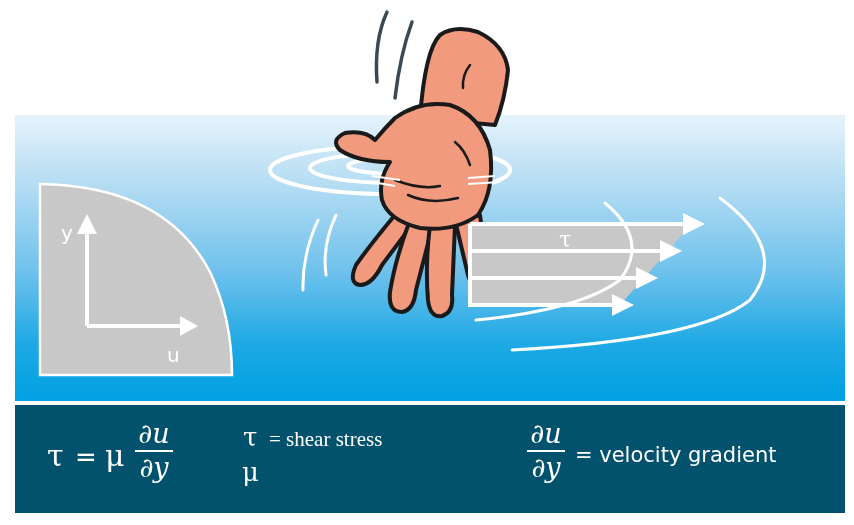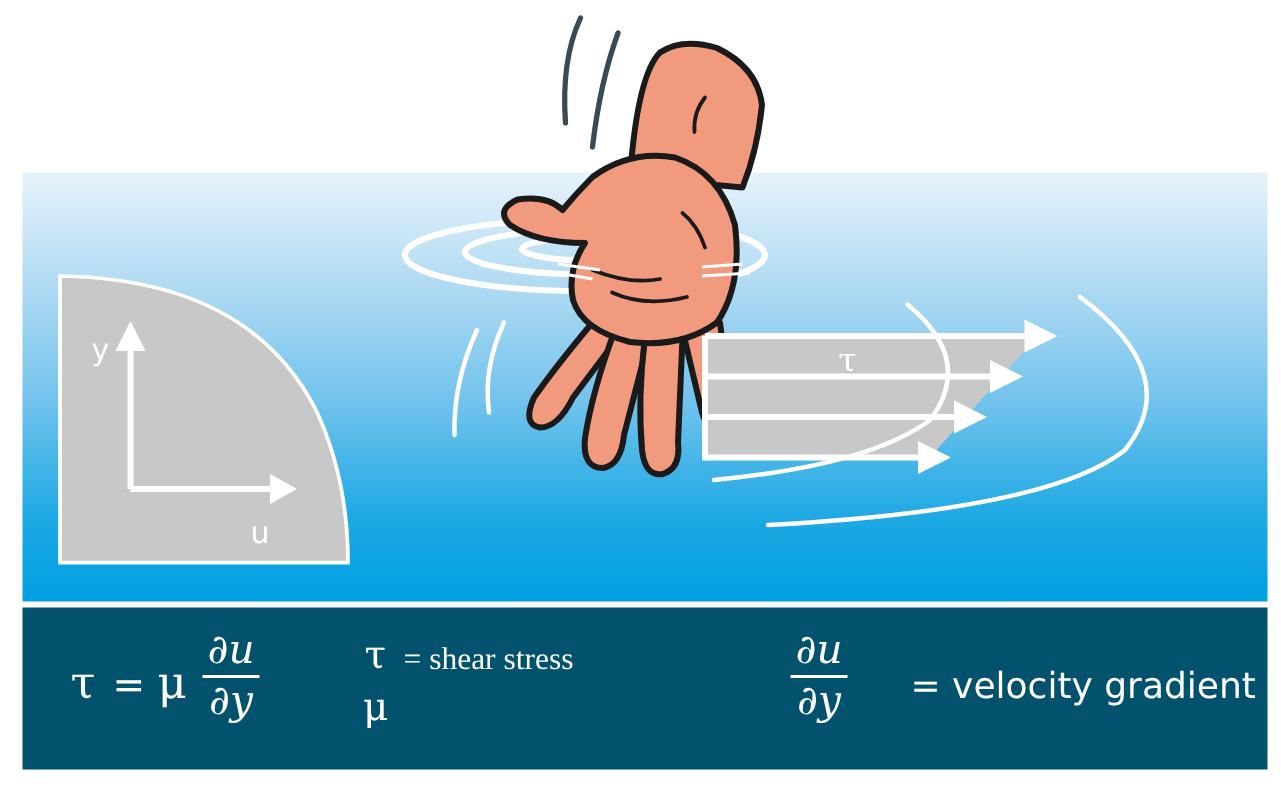--- a/index.html
+++ b/index.html
@@ -109,14 +109,14 @@
 
   <span class="fb sym" style="left:228px; top:17px; font-size:26px;">τ</span>
   <span class="fb" style="left:254px; top:22px; font-size:21px;font-family:Liberation Serif, serif;">= shear stress</span>
   <span class="fb sym" style="left:227px; top:52px; font-size:26px;">μ</span>
 
   <div class="frac" style="left:512px; top:14px;">
     <span class="num">∂u</span>
     <span class="line"></span>
     <span class="den">∂y</span>
   </div>
-  <span class="fb" style="left:592px; top:38px; font-size:24px;">= velocity gradient</span>
+  <span class="fb" style="left:560px; top:38px; font-size:21px;">= velocity gradient</span>
 </div>
 
 </body></html>

